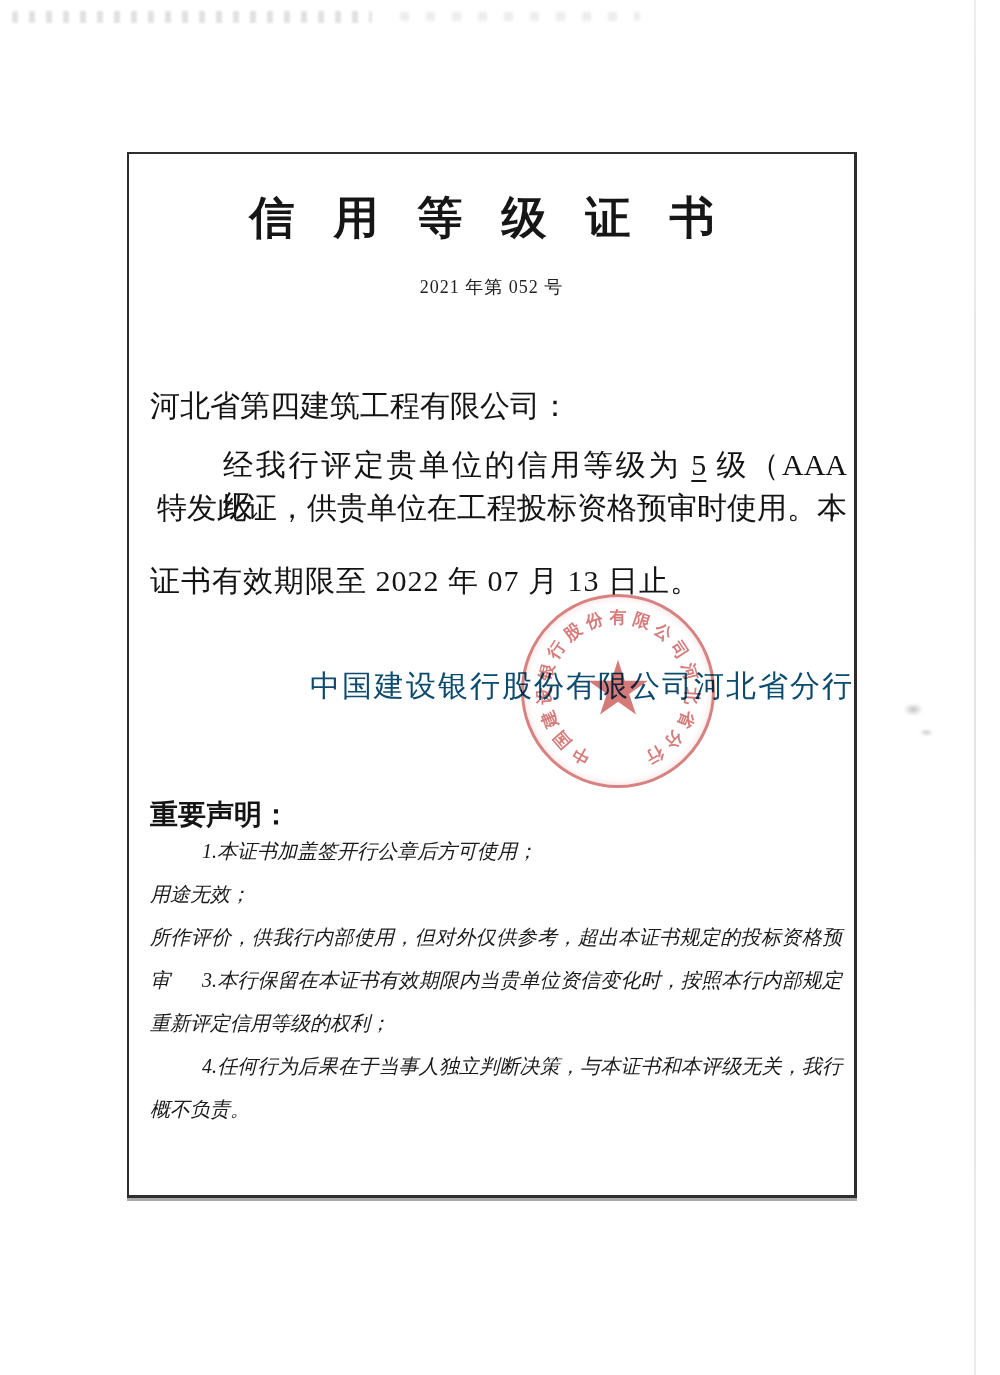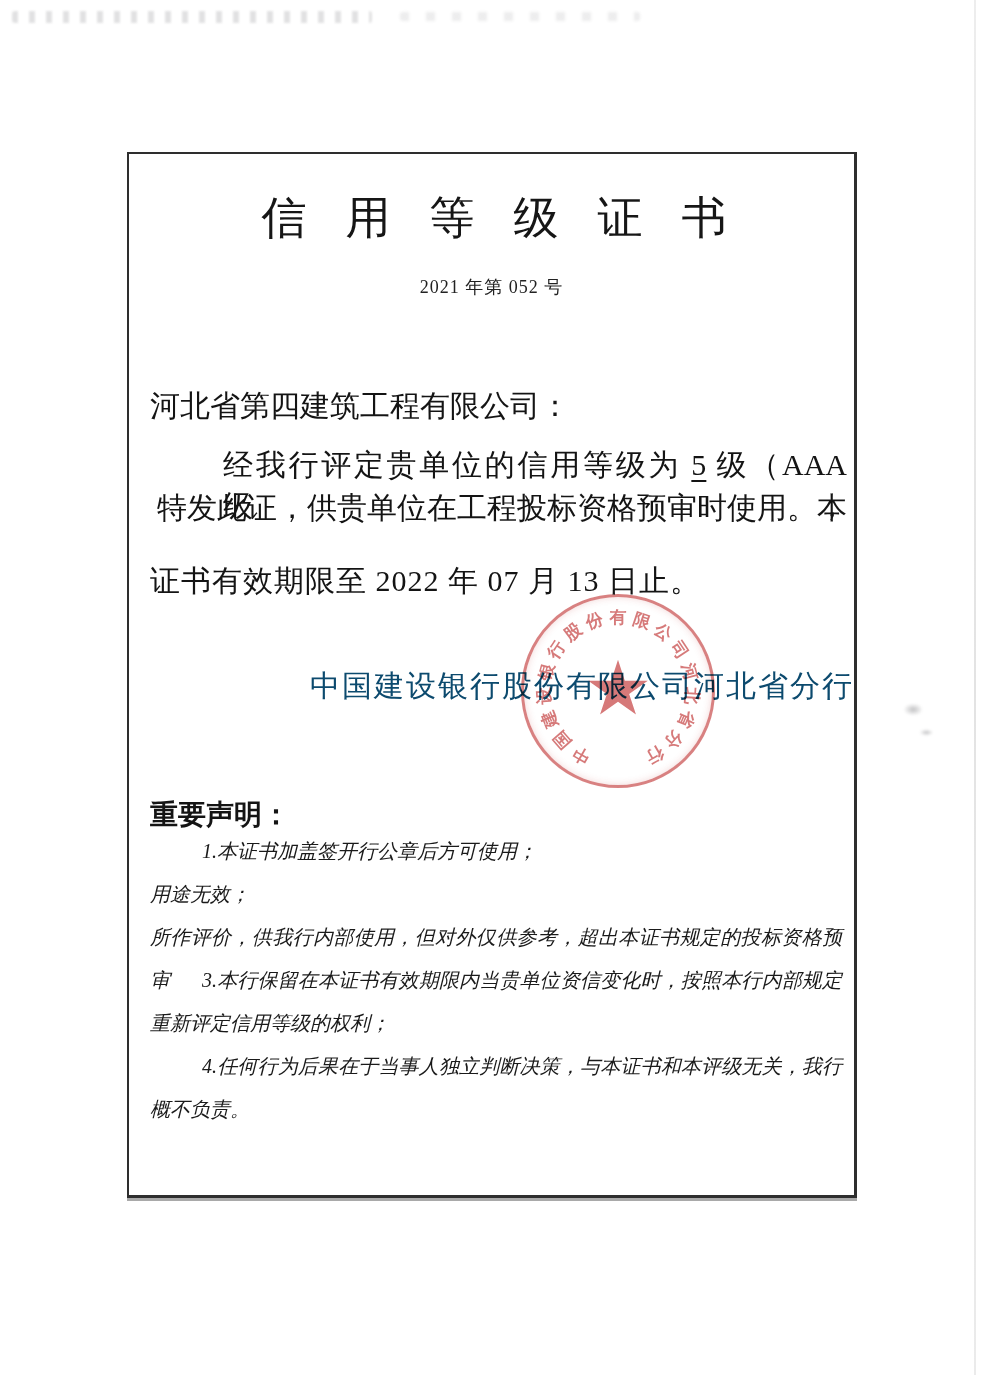--- a/index.html
+++ b/index.html
@@ -40,26 +40,25 @@
     border:2px solid #2e2e2e;
     border-right-width:3px;
     border-bottom-width:3px;
     box-shadow:0 3px 0 #a9a9a9;
     background:#fff;
   }
   .title{
     position:absolute;top:34px;left:0;width:100%;
     text-align:center;
     font-family:"Liberation Sans", sans-serif;
-    font-weight:normal;
+    font-weight:bold;
     font-size:45px;
     letter-spacing:39px;
     padding-left:20px;box-sizing:border-box;
     color:#161616;
-    margin-left:12px;
   }
   .serial{
     position:absolute;top:121px;left:0;width:100%;
     text-align:center;
     font-size:18px;letter-spacing:1px;color:#222;
   }
   
   .body-text{position:absolute;left:21px;width:690px;font-size:30px;color:#141414;}
   .bl{position:absolute;left:0;width:100%;white-space:nowrap;}
   .bl.just{text-align:justify;text-align-last:justify;white-space:normal;margin-left:7px;}

